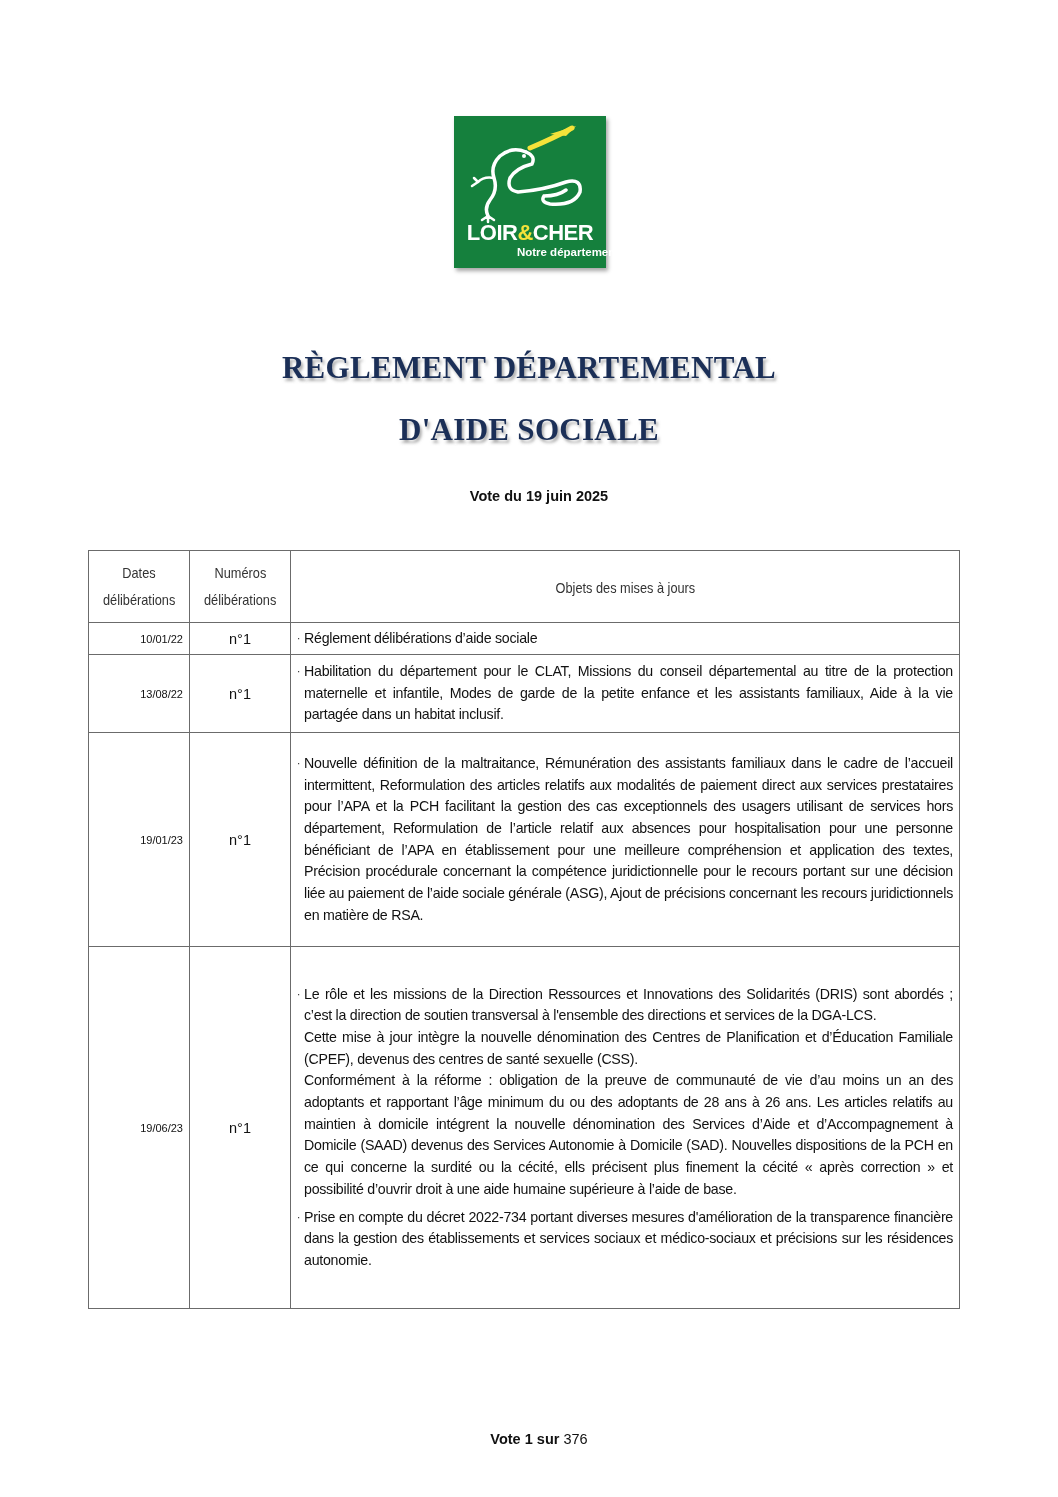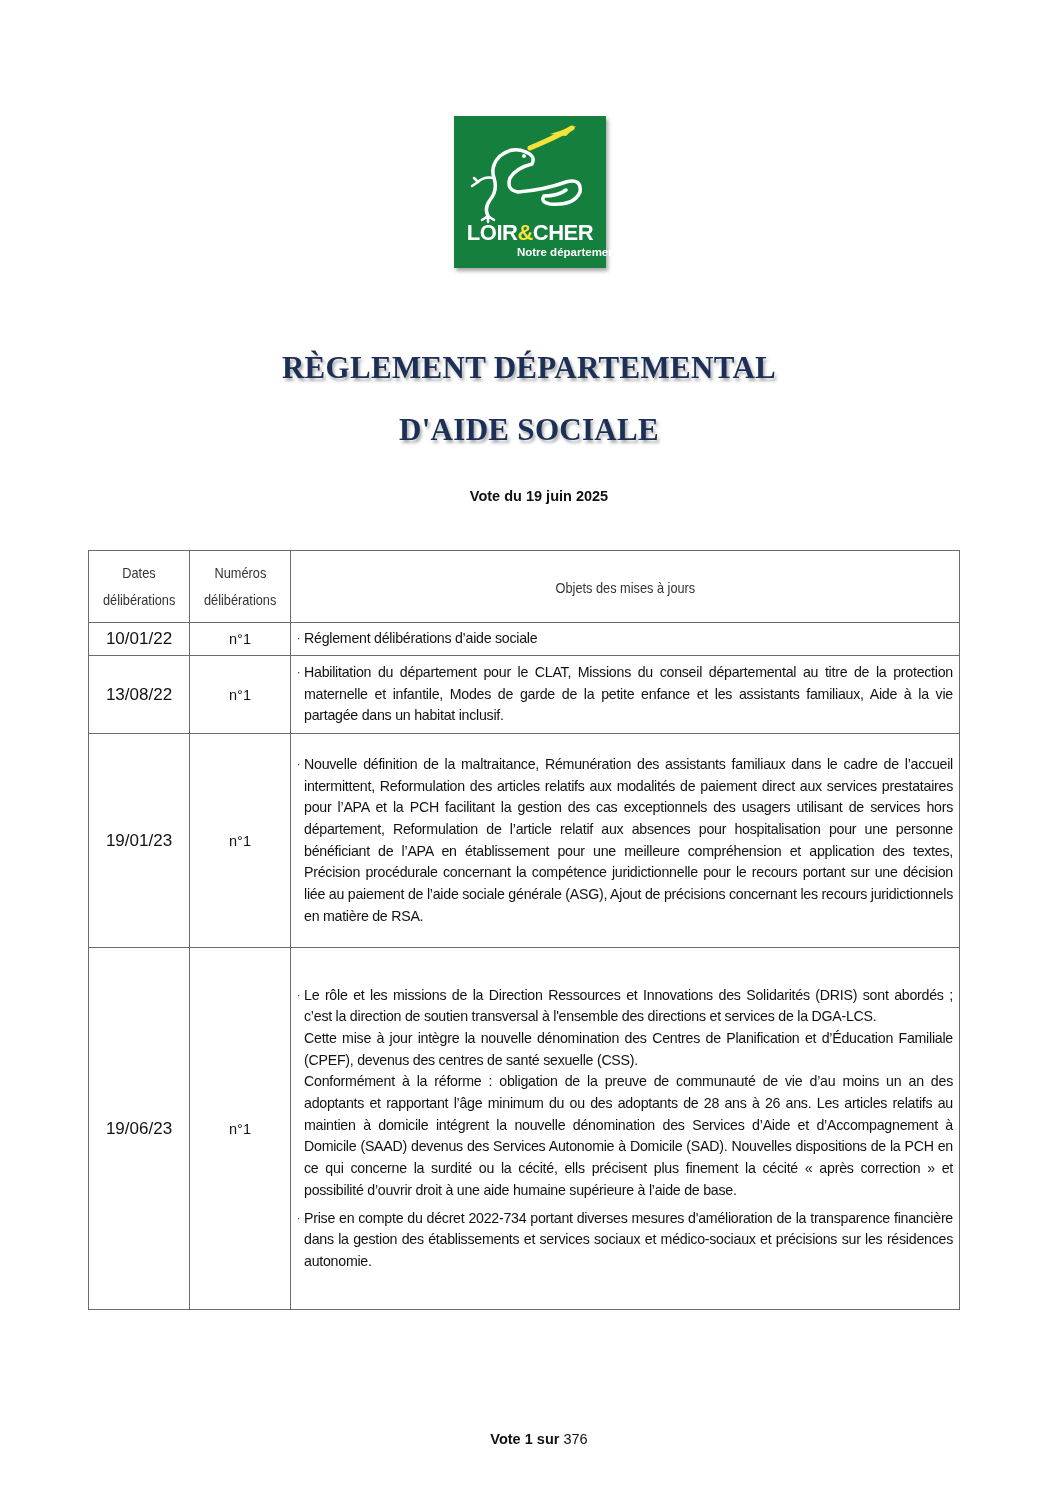--- a/index.html
+++ b/index.html
@@ -45,21 +45,21 @@
   }
   col.c1 { width: 101px; }
   col.c2 { width: 101px; }
   col.c3 { width: 669px; }
   th {
     font-weight: normal; font-size: 14.5px; color: #333;
     font-family: "Liberation Sans Narrow", "Liberation Sans", sans-serif;
     transform-origin: center; line-height: 27px; height: 55px;
   }
   th .narrow { display: inline-block; transform: scaleX(0.88); }
-  td.date { text-align: center; font-size: 17px; }
+  td.date { text-align: right; font-size: 11px; }
   td.num  { text-align: center; font-size: 14.5px; font-weight: normal; }
   td.obj {
     font-size: 14.2px; line-height: 21.7px; padding: 6px 13px 5px 8px;
     text-align: justify; letter-spacing: -0.25px;
   }
   .entry { position: relative; padding-left: 7px; margin: 0; }
   .entry .bullet { position: absolute; left: 0; top: 0; font-size: 10px; }
   .entry + .entry { margin-top: 6px; }
   .footer {
     position: absolute; left: 0; width: 1078px; top: 1431px; text-align: center;

